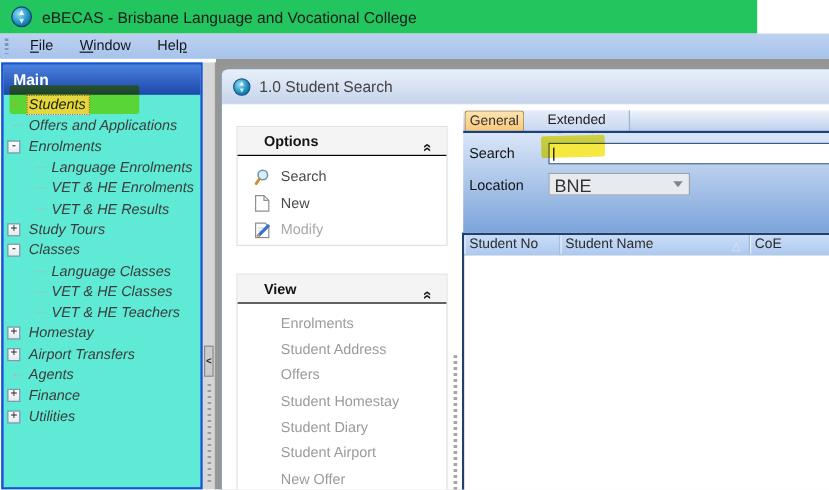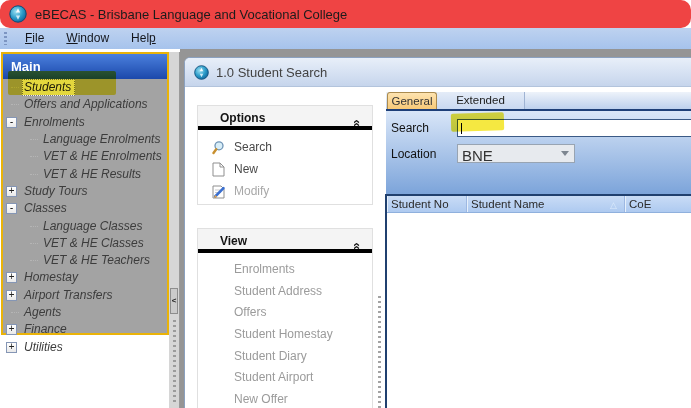--- a/index.html
+++ b/index.html
@@ -2,34 +2,34 @@
 <html><head>
 <meta charset="utf-8">
 <style>
   * { margin:0; padding:0; box-sizing:border-box; }
   html,body { width:691px; height:408px; }
   body {
     position:relative; overflow:hidden; background:#ffffff;
     font-family:"Liberation Sans", sans-serif; font-size:12px; color:#333;
   }
   
-  .titlebar { position:absolute; left:0; top:0; width:691px; height:28px;
-    background:#ef4444; display:flex; align-items:center; padding-left:9px;border-radius:10px; }
+  .titlebar { position:absolute; left:0; top:0; width:631px; height:28px;
+    background:#22c55e; display:flex; align-items:center; padding-left:9px; }
   .titlebar .title { margin-left:8px; font-size:13px; color:#1c1c1c; }
   .menubar { position:absolute; left:0; top:28px; width:691px; height:21px;
     background:linear-gradient(#bed2f0,#a6c3ec); display:flex; align-items:center; }
   .menugrip { width:3px; height:13px; margin:0 7px 0 4px;
     background:repeating-linear-gradient(to bottom,#7c95c2 0 2px,transparent 2px 4px); }
   .menuitem { padding:0 11px; font-size:12px; color:#14161c; height:19px; line-height:19px; cursor:default; }
   .menuitem u { text-decoration:underline; }
   
   .mdi { position:absolute; left:180px; top:49px; width:511px; height:359px; background:#959595; }
   
-  .sidebar { position:absolute; left:1px; top:52px; width:168px; height:283px;
-    border:2px solid #eab308; background:#a3a3a3; }
+  .sidebar { position:absolute; left:1px; top:52px; width:168px; height:356px;
+    border:2px solid #1d4ed8; background:#5eead4; }
   .sidebar-header { height:25px; line-height:25px; padding-left:8px;
     background:linear-gradient(#4b80dd,#1b48ab); color:#fff; font-weight:bold; font-size:13px; }
   .tree { position:relative;font-style:italic; }
   .trow { height:17.3px; display:flex; align-items:center; cursor:default; color:#3c3c3c; white-space:nowrap; }
   .expander { width:11px; height:11px; margin-left:3px; flex:0 0 11px;
     border:1px solid #8596b5; background:linear-gradient(#ffffff,#e9e9e9);
     font-size:10px; line-height:8px; text-align:center; color:#222; cursor:pointer; }
   .trow.haskid .tlabel { margin-left:5px; }
   .trow.leaf0::before { content:""; width:8px; margin-left:8px; margin-right:3px; border-top:1px dotted #b5b5b5; }
   .trow.child::before { content:""; width:8px; margin-left:27px; margin-right:3px; border-top:1px dotted #b5b5b5; }
@@ -47,21 +47,21 @@
   .docwin { position:absolute; left:184px; top:57px; width:530px; height:360px;
     background:#ffffff; border:1px solid #8ba1bf; border-radius:6px 6px 0 0; }
   .docwin-header { height:29px; border-radius:5px 5px 0 0;
     background:linear-gradient(#e8eff9,#c6d5ec); border-bottom:1px solid #b3c4dc;
     display:flex; align-items:center; padding-left:9px; }
   .docwin-header .dtitle { margin-left:7px; font-size:13px; color:#434343; }
   
   .sidepanel { position:absolute; left:12px; width:176px; background:#fff; border:1px solid #e0e0e0; }
   .sidepanel.options { top:47px; height:100px; }
   .sidepanel.view { top:170px; height:230px; }
-  .sp-header { height:24px; background:#f4f4f4; border-bottom:4px solid #000000;
+  .sp-header { height:24px; background:#f4f4f4; border-bottom:1px solid #000000;
     font-weight:bold; font-size:12px; color:#141414; line-height:24px; padding-left:22px; position:relative; }
   .chev { position:absolute; right:12px; top:5px; display:inline-block;
     transform:rotate(90deg); font-size:13px; color:#1a1a1a; font-weight:bold; cursor:pointer; }
   .sp-items { padding-top:6px; }
   .opt-item { height:22px; display:flex; align-items:center; cursor:pointer; }
   .opt-item .oicon { width:15px; margin-left:14px; flex:0 0 15px; display:flex; align-items:center; }
   .opt-item .olabel { margin-left:7px; }
   .opt-item.enabled .olabel { color:#4a4a4a; }
   .opt-item.disabled .olabel { color:#a8a8a8; }
   .view-item { height:21.7px; line-height:21.7px; padding-left:36px; color:#9b9b9b; cursor:pointer; white-space:nowrap; }

